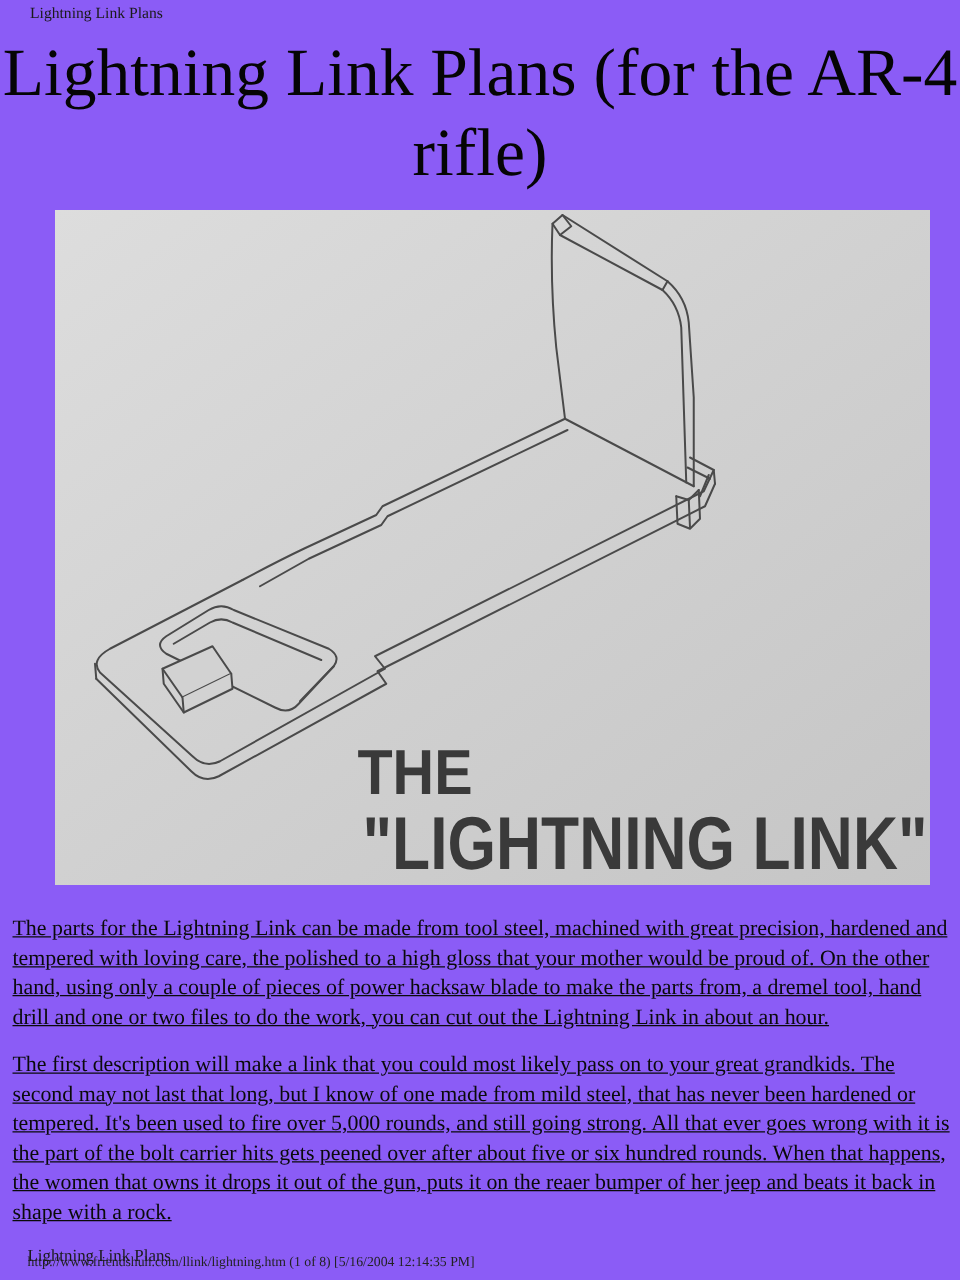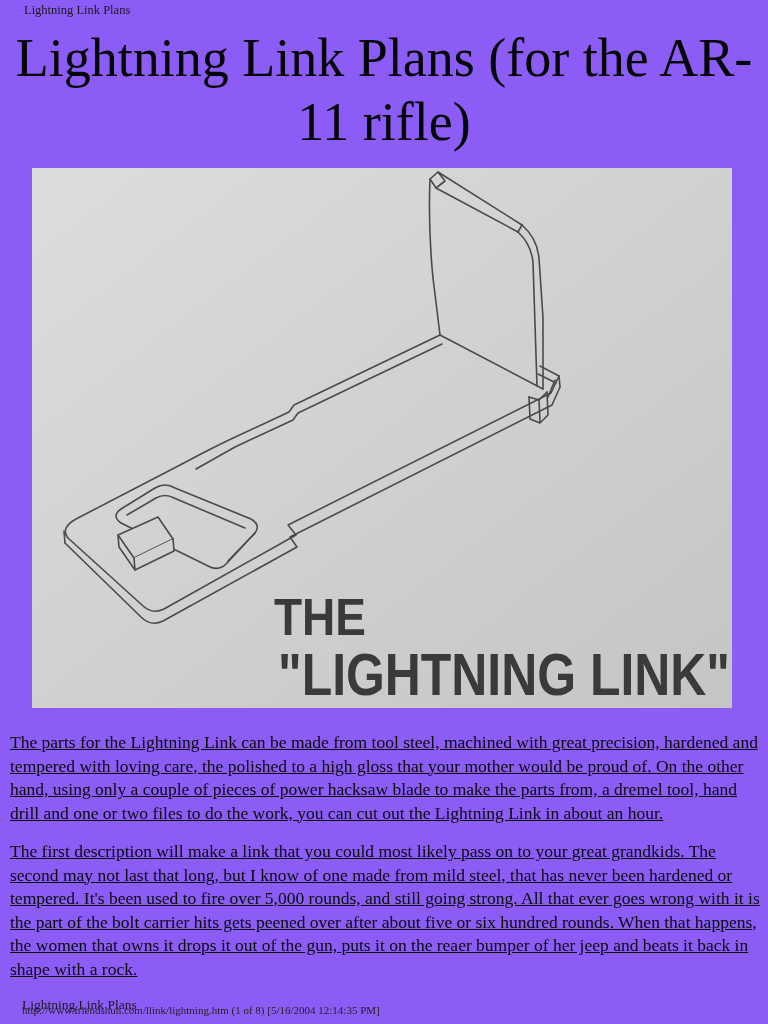--- a/index.html
+++ b/index.html
@@ -1,37 +1,37 @@
 <!DOCTYPE html>
 <html><head>
 <meta charset="utf-8">
 <style>
   html,body{margin:0;padding:0;background:#ffffff;}
   #page{position:relative;width:768px;height:1024px;background:#8b5cf6;overflow:hidden;
         font-family:"Liberation Serif", serif;color:#000;}
   .hdr{position:absolute;left:24px;top:3px;font-size:12.5px;color:#1a1a1a;}
   .title{position:absolute;left:0;top:26px;width:768px;text-align:center;
          font-size:54px;line-height:64px;color:#050505;letter-spacing:0px;}
-  .figure{position:absolute;left:32px;top:168px;width:700px;height:540px;}
+  .figure{position:absolute;left:44px;top:168px;width:700px;height:540px;}
   .figure svg{display:block;}
   .bodytext{position:absolute;left:10px;top:731px;width:750px;
             font-size:17.5px;line-height:23.5px;color:#0a0a0a;text-align:left;}
   .bodytext p{margin:0 0 15px 0;text-decoration:underline;}
   .foot-url{position:absolute;left:22px;top:1004px;font-family:Liberation Serif, serif;
             font-size:11px;color:#222;}
   .foot-title{position:absolute;left:22px;top:997px;font-size:13.5px;color:#1a1a1a;}
 </style>
 </head>
 <body>
 
 <div id="page">
 
   <div class="hdr">Lightning Link Plans</div>
 
-  <div class="title">Lightning Link Plans (for the AR-11 rifle)</div>
+  <div class="title">Lightning Link Plans (for the AR-4 rifle)</div>
 
   <div class="figure">
     <svg width="700" height="540" viewBox="0 0 700 540">
       <defs>
         <linearGradient id="paper" x1="0" y1="0" x2="1" y2="1">
           <stop offset="0" stop-color="#dddddd"></stop>
           <stop offset="0.45" stop-color="#d2d2d2"></stop>
           <stop offset="1" stop-color="#c5c5c5"></stop>
         </linearGradient>
       </defs>

